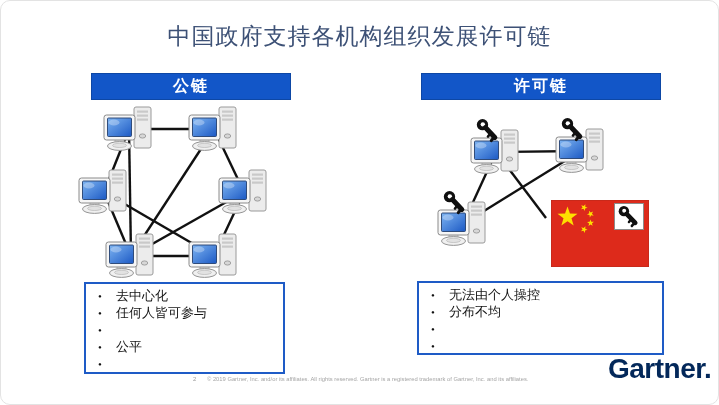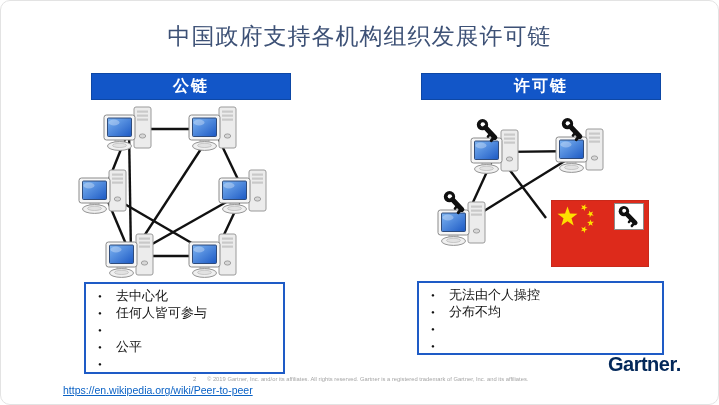--- a/index.html
+++ b/index.html
@@ -41,21 +41,21 @@
   }
   .footer-copy{
     position:absolute;left:206px;top:375px;width:470px;font-size:5.8px;color:#a5a5a5;
     font-family:"Liberation Sans", sans-serif;white-space:nowrap;overflow:hidden;
   }
   .footer-link{
     position:absolute;left:62px;top:383px;font-size:10.5px;color:#0b62c5;
     text-decoration:underline;font-family:"Liberation Sans", sans-serif;
   }
   .gartner-logo{
-    position:absolute;left:607px;top:352px;font-size:20px;font-weight:700;
+    position:absolute;left:607px;top:352px;font-size:28px;font-weight:700;
     color:#03285a;font-family:"Liberation Sans", sans-serif;letter-spacing:-0.5px;text-align:center;
   }
   .hidden-defs{position:absolute;width:0;height:0;overflow:hidden;}
 </style>
 </head>
 <body>
 
 <svg class="hidden-defs" aria-hidden="true">
   <defs>
     <linearGradient id="scrGrad" x1="0" y1="0" x2="1" y2="1">
@@ -168,16 +168,15 @@
     <div class="bullet">
         <span class="dot">•</span>
       </div>
     <div class="bullet bold">
         <span class="dot">•</span>
       </div>
   </div>
 
   <span class="footer-pagenum">2</span>
   <span class="footer-copy">© 2019 Gartner, Inc. and/or its affiliates. All rights reserved. Gartner is a registered trademark of Gartner, Inc. and its affiliates.</span>
-  <a class="footer-link" href="#">https://en.wikipedia.org/wiki/Peer-to-peer</a>
   <span class="gartner-logo">Gartner.</span>
 
 </div>
 
 </body></html>

